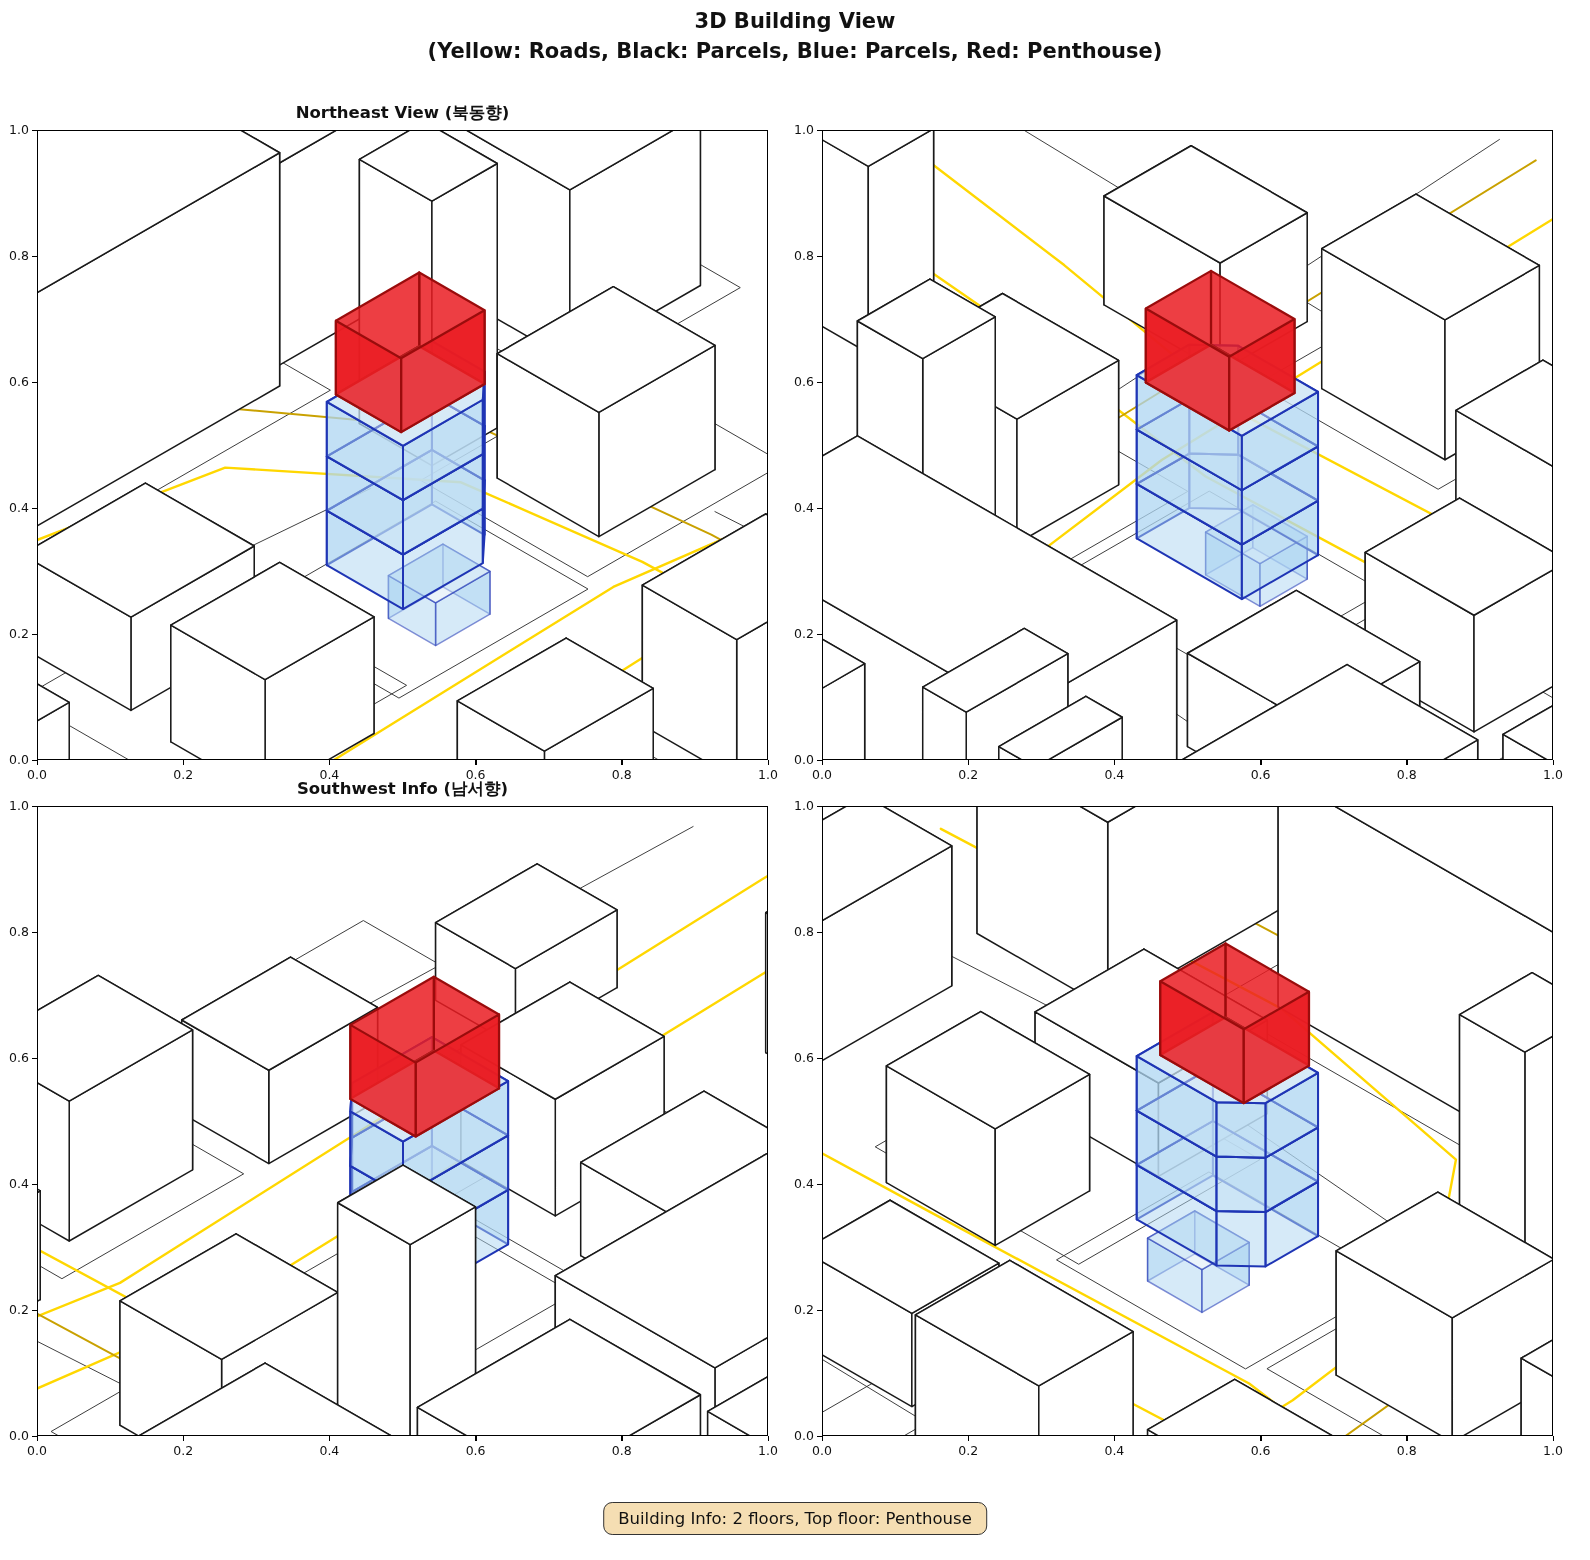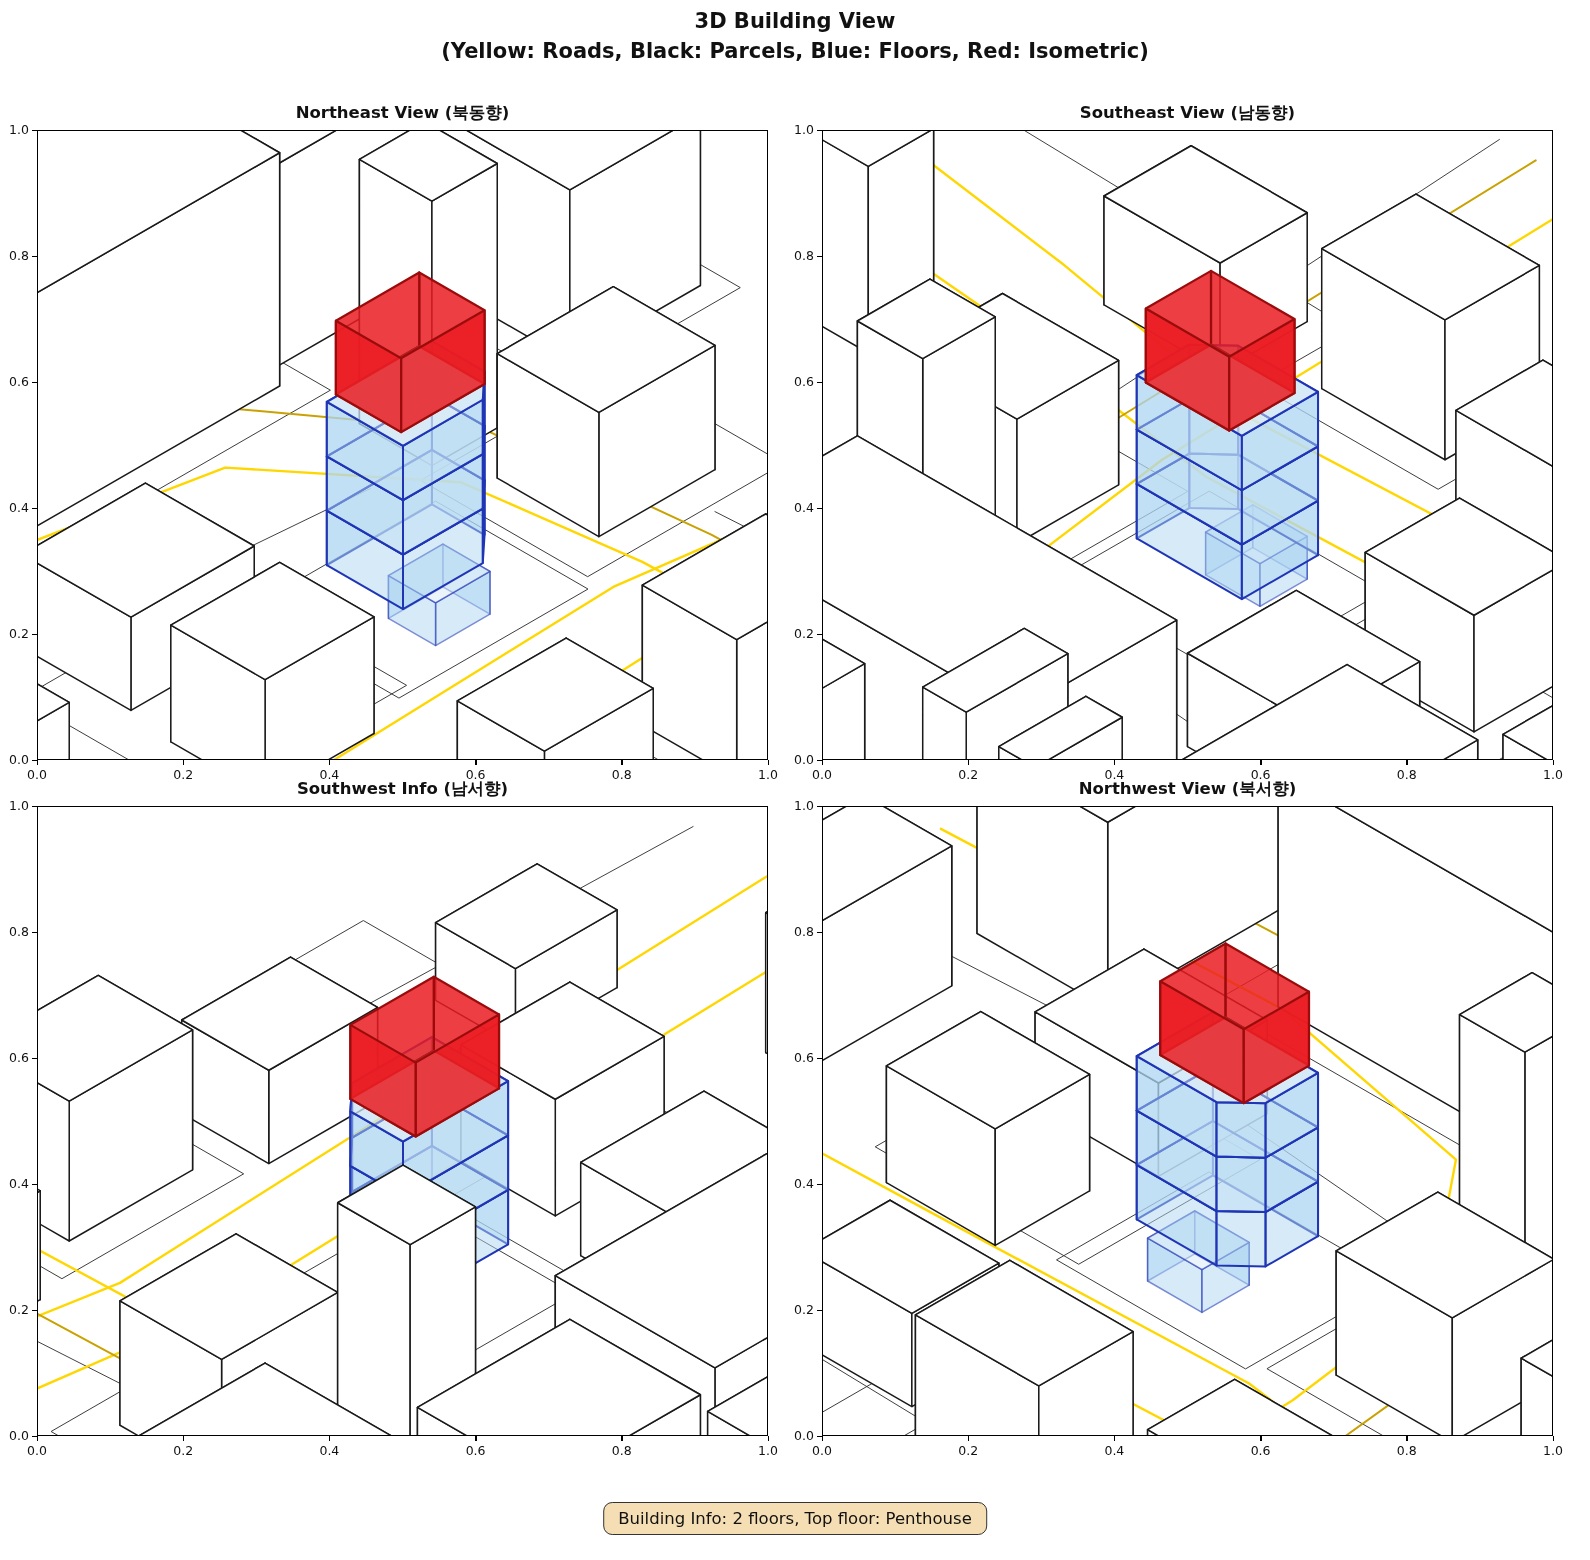--- a/index.html
+++ b/index.html
@@ -15,21 +15,21 @@
   .ytick{position:absolute;left:-48px;width:40px;text-align:right;font-size:12.5px;}
   .xmark{position:absolute;top:630px;width:1.5px;height:5px;background:#000;}
   .ymark{position:absolute;left:-5px;width:5px;height:1.5px;background:#000;}
   .footer-box{position:absolute;top:1502px;left:50%;transform:translateX(-50%);background:#F5DEB3;border:1.5px solid #333;border-radius:9px;padding:6px 14px;font-size:16.5px;white-space:nowrap;}
 </style>
 </head>
 <body>
 
 <div class="suptitle">
   <div>3D Building View</div>
-  <div>(Yellow: Roads, Black: Parcels, Blue: Floors, Red: Isometric)</div>
+  <div>(Yellow: Roads, Black: Parcels, Blue: Parcels, Red: Penthouse)</div>
 </div>
 
 <div class="panel" id="p0">
   <div class="ptitle">Northeast View (북동향)</div>
   <div class="axes-box">
       <svg viewBox="0 0 731 630" preserveAspectRatio="none">
         <polygon points="362.3,568.7 551.5,459.5 398.7,371.3 209.5,480.5" fill="none" stroke="#3c3c3c" stroke-width="1" stroke-linejoin="round" stroke-linecap="round"></polygon>
         <polygon points="551.5,446.9 747.9,333.5 580.6,236.9 384.1,350.3" fill="none" stroke="#3c3c3c" stroke-width="1" stroke-linejoin="round" stroke-linecap="round"></polygon>
         <polygon points="165.9,673.7 369.6,556.1 187.7,451.1 -16.0,568.7" fill="none" stroke="#3c3c3c" stroke-width="1" stroke-linejoin="round" stroke-linecap="round"></polygon>
         <polygon points="-85.1,478.4 293.2,260.0 75.0,134.0 -303.3,352.4" fill="none" stroke="#3c3c3c" stroke-width="1" stroke-linejoin="round" stroke-linecap="round"></polygon>
@@ -177,21 +177,20 @@
     <div class="xtick" style="left: 564.8px;">0.8</div>
     <div class="ytick" style="top: 118px;">0.8</div>
     <div class="xmark" style="left: 584.3px;"></div>
     <div class="ymark" style="top: 125.5px;"></div>
     <div class="xtick" style="left: 711px;">1.0</div>
     <div class="ytick" style="top: -8px;">1.0</div>
     <div class="xmark" style="left: 730.5px;"></div>
     <div class="ymark" style="top: -0.5px;"></div>
   </div>
 <div class="panel" id="p1">
-  <div class="ptitle">Southeast View (남동향)</div>
   <div class="axes-box">
       <svg viewBox="0 0 731 630" preserveAspectRatio="none">
         <polygon points="576.5,470.5 387.3,361.3 234.5,449.5 423.7,558.7" fill="none" stroke="#3c3c3c" stroke-width="1" stroke-linejoin="round" stroke-linecap="round"></polygon>
         <polygon points="365.5,361.3 169.1,247.9 1.8,344.5 198.2,457.9" fill="none" stroke="#3c3c3c" stroke-width="1" stroke-linejoin="round" stroke-linecap="round"></polygon>
         <polygon points="758.3,583.9 554.6,466.3 372.8,571.3 576.5,688.9" fill="none" stroke="#3c3c3c" stroke-width="1" stroke-linejoin="round" stroke-linecap="round"></polygon>
         <polygon points="420.0,728.8 41.8,510.4 -176.5,636.4 201.8,854.8" fill="none" stroke="#3c3c3c" stroke-width="1" stroke-linejoin="round" stroke-linecap="round"></polygon>
         <polygon points="769.2,271.0 587.4,166.0 434.6,254.2 616.5,359.2" fill="none" stroke="#3c3c3c" stroke-width="1" stroke-linejoin="round" stroke-linecap="round"></polygon>
         <polygon points="38.1,373.9 -136.5,273.1 -325.6,382.3 -151.0,483.1" fill="none" stroke="#3c3c3c" stroke-width="1" stroke-linejoin="round" stroke-linecap="round"></polygon>
         <polygon points="1056.6,428.5 838.3,302.5 678.3,394.9 896.5,520.9" fill="none" stroke="#3c3c3c" stroke-width="1" stroke-linejoin="round" stroke-linecap="round"></polygon>
         <polyline points="823.8,848.5 478.2,670.0 212.7,487.3" fill="none" stroke="#2b2b2b" stroke-width="0.9" stroke-linejoin="round" stroke-linecap="round"></polyline>
@@ -493,21 +492,20 @@
     <div class="xtick" style="left: 564.8px;">0.8</div>
     <div class="ytick" style="top: 118px;">0.8</div>
     <div class="xmark" style="left: 584.3px;"></div>
     <div class="ymark" style="top: 125.5px;"></div>
     <div class="xtick" style="left: 711px;">1.0</div>
     <div class="ytick" style="top: -8px;">1.0</div>
     <div class="xmark" style="left: 730.5px;"></div>
     <div class="ymark" style="top: -0.5px;"></div>
   </div>
 <div class="panel" id="p3">
-  <div class="ptitle">Northwest View (북서향)</div>
   <div class="axes-box">
       <svg viewBox="0 0 731 630" preserveAspectRatio="none">
         <polygon points="234.5,454.5 423.7,563.7 576.5,475.5 387.3,366.3" fill="none" stroke="#3c3c3c" stroke-width="1" stroke-linejoin="round" stroke-linecap="round"></polygon>
         <polygon points="445.5,563.7 641.9,677.1 809.2,580.5 612.8,467.1" fill="none" stroke="#3c3c3c" stroke-width="1" stroke-linejoin="round" stroke-linecap="round"></polygon>
         <polygon points="52.7,341.1 256.4,458.7 438.2,353.7 234.5,236.1" fill="none" stroke="#3c3c3c" stroke-width="1" stroke-linejoin="round" stroke-linecap="round"></polygon>
         <polygon points="391.0,196.2 769.2,414.6 987.5,288.6 609.2,70.2" fill="none" stroke="#3c3c3c" stroke-width="1" stroke-linejoin="round" stroke-linecap="round"></polygon>
         <polygon points="41.8,654.0 223.6,759.0 376.4,670.8 194.5,565.8" fill="none" stroke="#3c3c3c" stroke-width="1" stroke-linejoin="round" stroke-linecap="round"></polygon>
         <polygon points="772.9,551.1 947.5,651.9 1136.6,542.7 962.0,441.9" fill="none" stroke="#3c3c3c" stroke-width="1" stroke-linejoin="round" stroke-linecap="round"></polygon>
         <polygon points="-245.6,496.5 -27.3,622.5 132.7,530.1 -85.5,404.1" fill="none" stroke="#3c3c3c" stroke-width="1" stroke-linejoin="round" stroke-linecap="round"></polygon>
         <polyline points="-12.8,76.5 332.8,255.0 598.3,437.7" fill="none" stroke="#2b2b2b" stroke-width="0.9" stroke-linejoin="round" stroke-linecap="round"></polyline>

